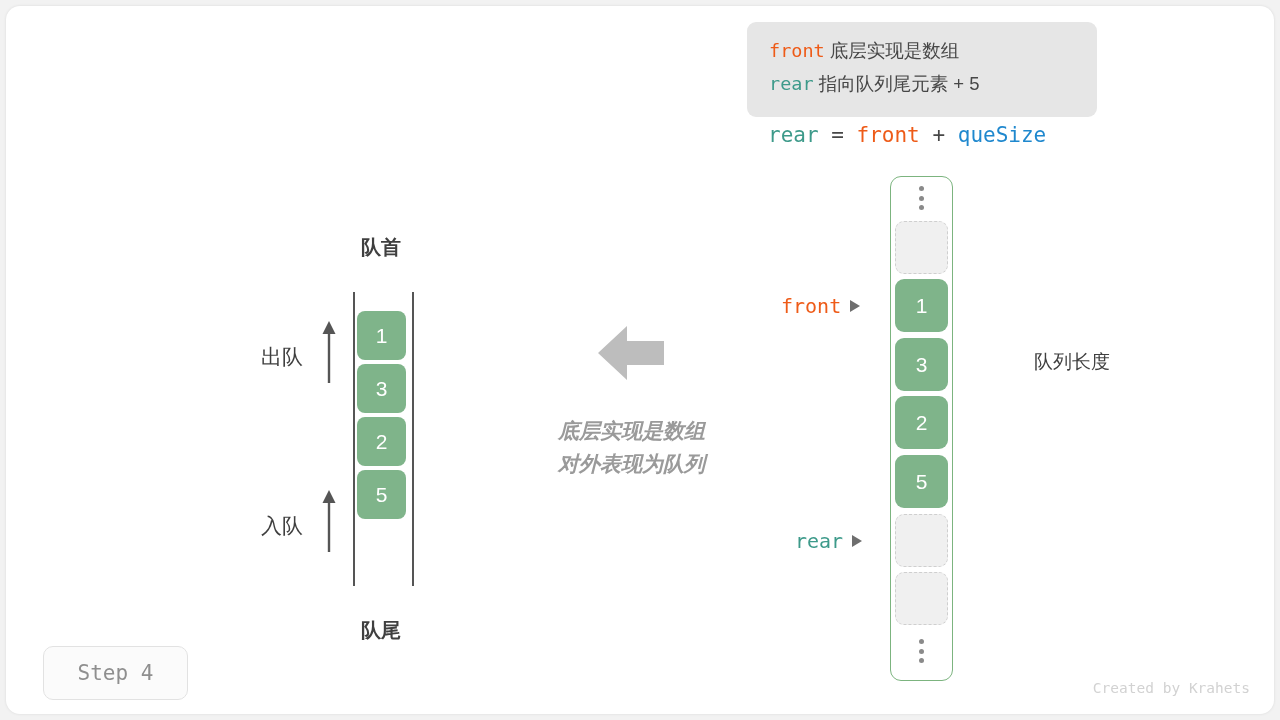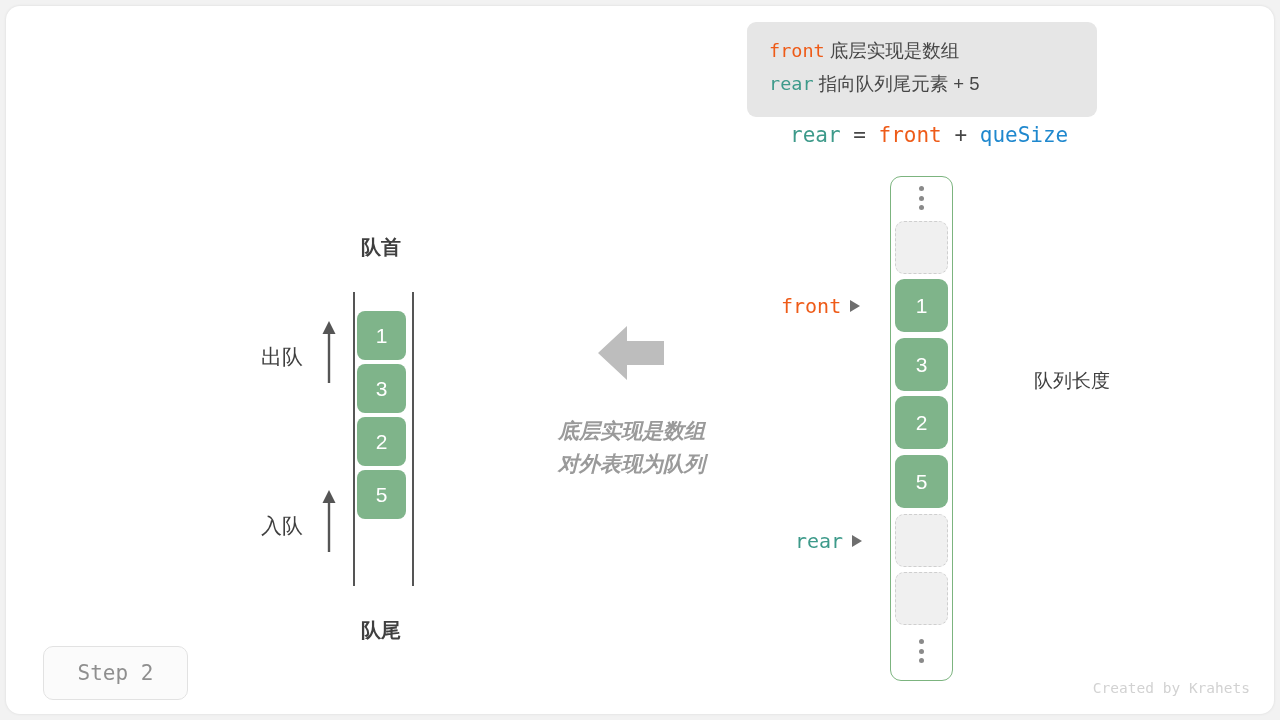--- a/index.html
+++ b/index.html
@@ -30,21 +30,21 @@
     white-space:nowrap;
   }
   .mono{font-family:"DejaVu Sans Mono","Liberation Mono",monospace;font-weight:normal;}
   .c-front{color:#ee5b18;}
   .c-rear{color:#3d9a8a;}
   .c-blue{color:#1f88ce;}
   .c-dark{color:#474747;}
 
   .formula{
     left:762px;top:117px;width:400px;
-    font-size:21px;color:#474747;white-space:nowrap;margin-left:22px;
+    font-size:21px;color:#474747;white-space:nowrap;
   }
 
   
   .arr-outline{
     left:884px;top:170px;width:63px;height:505px;
     border:1.6px solid #7cb47f;border-radius:11px;
     box-sizing:border-box;background:#fff;
   }
   .cell{
     left:889px;width:53px;height:53px;
@@ -61,21 +61,21 @@
   .dots i{display:block;width:5px;height:5px;border-radius:50%;background:#8a8a8a;margin:2.2px 0;}
 
   
   .ptr{font-size:20px;white-space:nowrap;display:flex;align-items:center;}
   .ptr .tri{
     margin-left:9px;width:0;height:0;
     border-top:6px solid transparent;border-bottom:6px solid transparent;
     border-left:10px solid #6e6e6e;
   }
 
-  .quelen{left:1028px;top:342px;width:220px;margin-top:19px;}
+  .quelen{left:1028px;top:342px;width:220px;}
   .quelen .t1{font-size:19px;color:#3f3f3f;line-height:28px;white-space:nowrap;}
   .quelen .t2{font-size:20px;color:#474747;line-height:34px;white-space:nowrap;}
 
   
   .rail{background:#555555;width:1.7px;}
   .lcell{
     left:351px;width:49px;height:49px;border-radius:8px;
     background:#7fb48a;color:#fff;font-size:21px;
     display:flex;align-items:center;justify-content:center;
   }
@@ -222,16 +222,16 @@
   <div class="abs bigarrow">
     <svg width="66" height="58" viewBox="0 0 66 58">
       <polygon points="0,29 29,2 29,17 66,17 66,41 29,41 29,56" fill="#bdbdbd"></polygon>
     </svg>
   </div>
   <div class="abs midtext">
     <div>底层实现是数组</div>
     <div>对外表现为队列</div>
   </div>
 
-  <div class="abs step mono">Step 2</div>
+  <div class="abs step mono">Step 4</div>
   <div class="abs credit">Created by Krahets</div>
 
 </div>
 
 </body></html>

